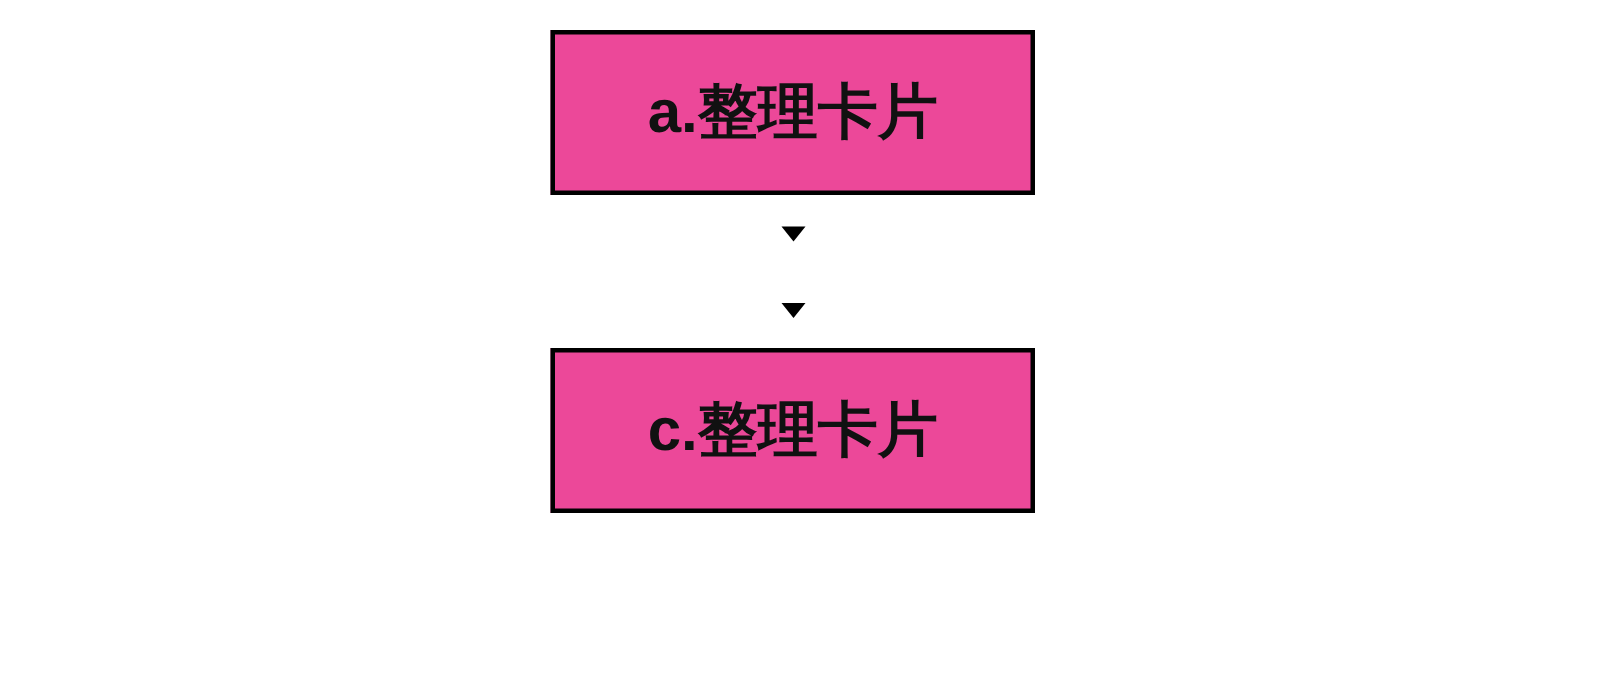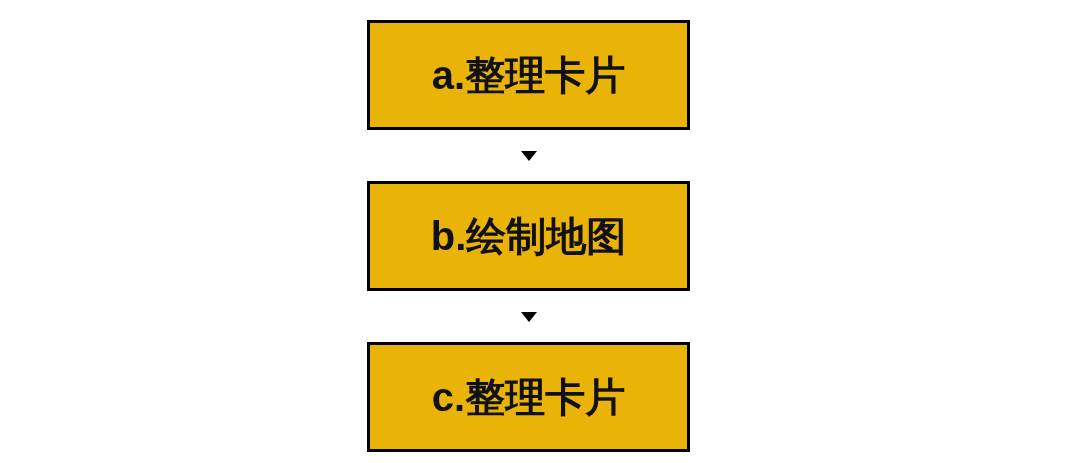--- a/index.html
+++ b/index.html
@@ -30,21 +30,21 @@
     display: flex;
     flex-direction: column;
     align-items: center;
   }
 
   .flow-node {
     box-sizing: border-box;
     width: 323px;
     height: 110px;
     border: 3px solid #000000;
-    background: #eab308;
+    background: #ec4899;
     display: flex;
     align-items: center;
     justify-content: center;
   }
 
   .flow-node-label {
     font-size: 40px;
     font-weight: bold;
     color: #111111;
     line-height: 1;
@@ -76,23 +76,20 @@
   <div class="flow-column">
 
     <div class="flow-node">
       <span class="flow-node-label">a.整理卡片</span>
     </div>
 
     <div class="flow-connector">
       <span class="arrow-down"></span>
     </div>
 
-    <div class="flow-node">
-      <span class="flow-node-label">b.绘制地图</span>
-    </div>
 
     <div class="flow-connector">
       <span class="arrow-down"></span>
     </div>
 
     <div class="flow-node">
       <span class="flow-node-label">c.整理卡片</span>
     </div>
 
   </div>

